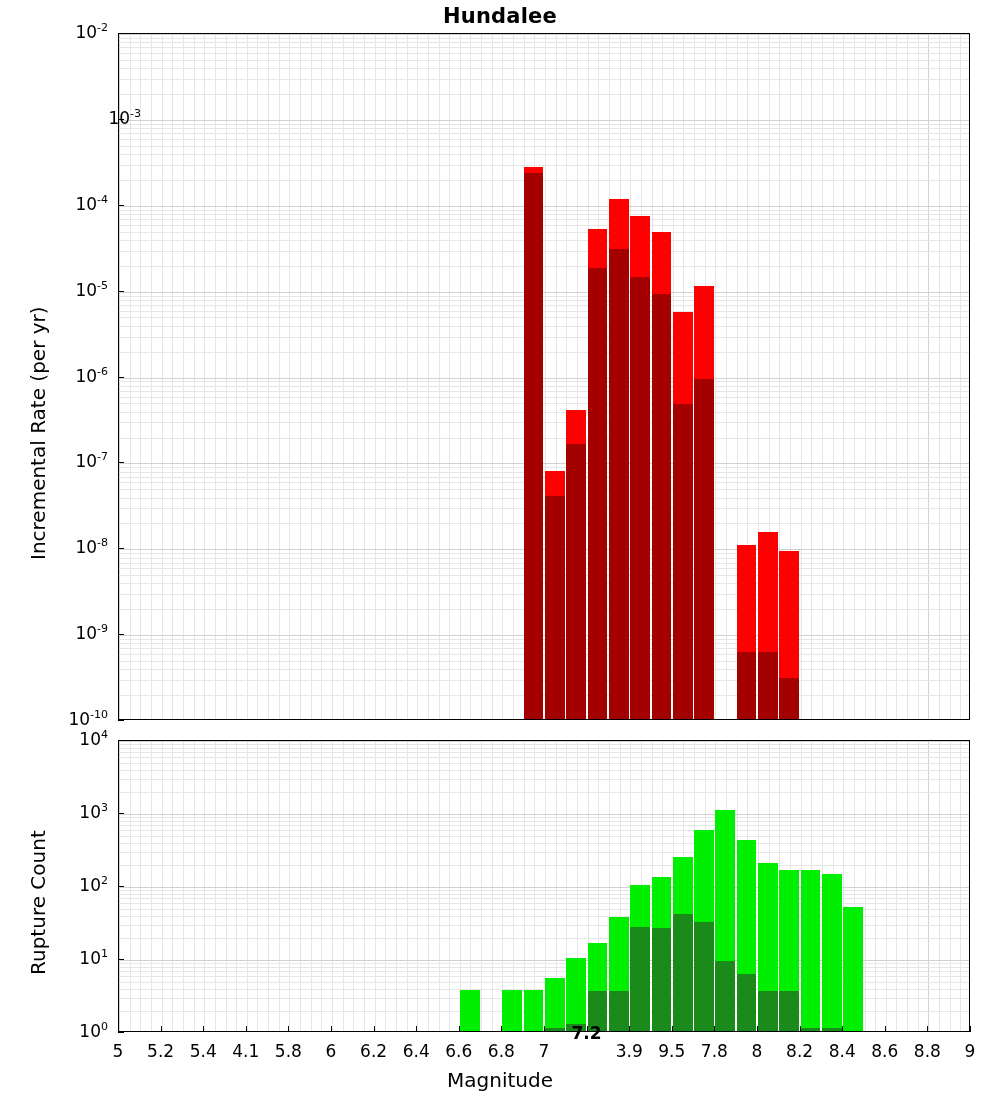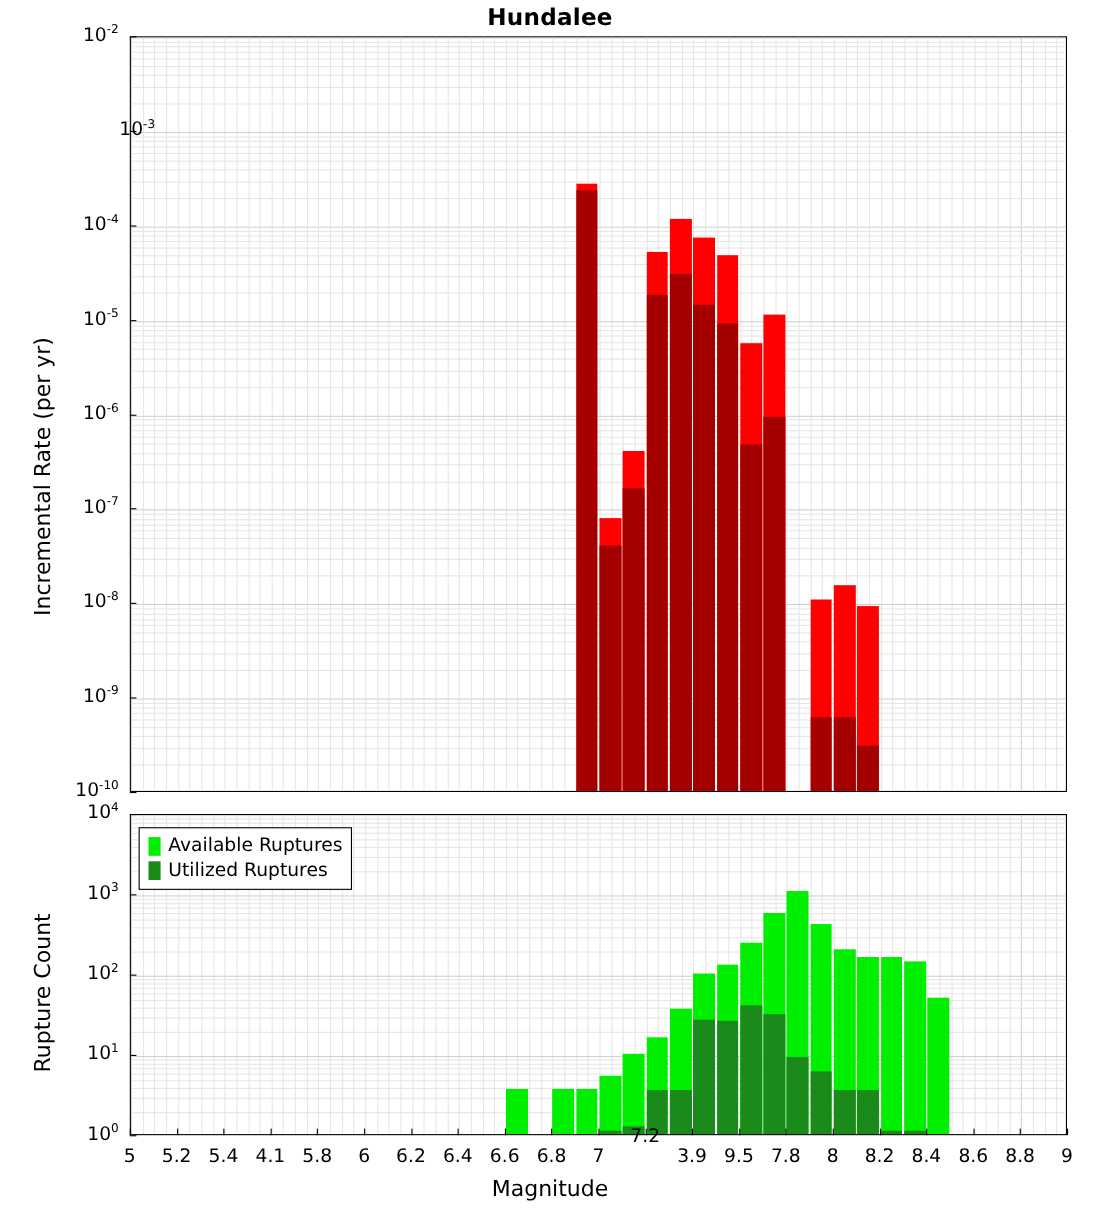--- a/index.html
+++ b/index.html
@@ -557,21 +557,21 @@
       <div class="xtick-label" style="left: 343.6px; width: 60px; top: 1041px;">6.2</div>
       <div class="tickmark-x" style="left: 373.6px; top: 1026px;"></div>
       <div class="xtick-label" style="left: 386.2px; width: 60px; top: 1041px;">6.4</div>
       <div class="tickmark-x" style="left: 416.2px; top: 1026px;"></div>
       <div class="xtick-label" style="left: 428.8px; width: 60px; top: 1041px;">6.6</div>
       <div class="tickmark-x" style="left: 458.8px; top: 1026px;"></div>
       <div class="xtick-label" style="left: 471.4px; width: 60px; top: 1041px;">6.8</div>
       <div class="tickmark-x" style="left: 501.4px; top: 1026px;"></div>
       <div class="xtick-label" style="left: 514px; width: 60px; top: 1041px;">7</div>
       <div class="tickmark-x" style="left: 544px; top: 1026px;"></div>
-      <div class="xtick-label" style="left: 556.6px; width: 60px; top: 1023px;">7.2</div>
+      <div class="xtick-label" style="left: 556.6px; width: 60px; top: 1023px; font-weight: bold;">7.2</div>
       <div class="tickmark-x" style="left: 586.6px; top: 1026px;"></div>
       <div class="xtick-label" style="left: 599.2px; width: 60px; top: 1041px;">3.9</div>
       <div class="tickmark-x" style="left: 629.2px; top: 1026px;"></div>
       <div class="xtick-label" style="left: 641.8px; width: 60px; top: 1041px;">9.5</div>
       <div class="tickmark-x" style="left: 671.8px; top: 1026px;"></div>
       <div class="xtick-label" style="left: 684.4px; width: 60px; top: 1041px;">7.8</div>
       <div class="tickmark-x" style="left: 714.4px; top: 1026px;"></div>
       <div class="xtick-label" style="left: 727px; width: 60px; top: 1041px;">8</div>
       <div class="tickmark-x" style="left: 757px; top: 1026px;"></div>
       <div class="xtick-label" style="left: 769.6px; width: 60px; top: 1041px;">8.2</div>
@@ -583,24 +583,14 @@
       <div class="xtick-label" style="left: 897.4px; width: 60px; top: 1041px;">8.8</div>
       <div class="tickmark-x" style="left: 927.4px; top: 1026px;"></div>
       <div class="xtick-label" style="left: 940px; width: 60px; top: 1041px;">9</div>
       <div class="tickmark-x" style="left: 970px; top: 1026px;"></div>
     </div>
 
   <div class="axis-label-y" id="ylabel-bottom" style="left: 26px; top: 975px;">Rupture Count</div>
 
   <div class="axis-label-x" id="xlabel-bottom" style="top: 1068px;">Magnitude</div>
 
-  <div class="legend" id="legend-bottom" style="left: 126px; top: 752px;">
-    <div class="legend-row">
-      <span class="legend-swatch" style="background:#00ee00"></span>
-      <span class="legend-text">Available Ruptures</span>
-    </div>
-    <div class="legend-row">
-      <span class="legend-swatch" style="background:#1a8a1a"></span>
-      <span class="legend-text">Utilized Ruptures</span>
-    </div>
-  </div>
 
 </div>
 
 </body></html>

